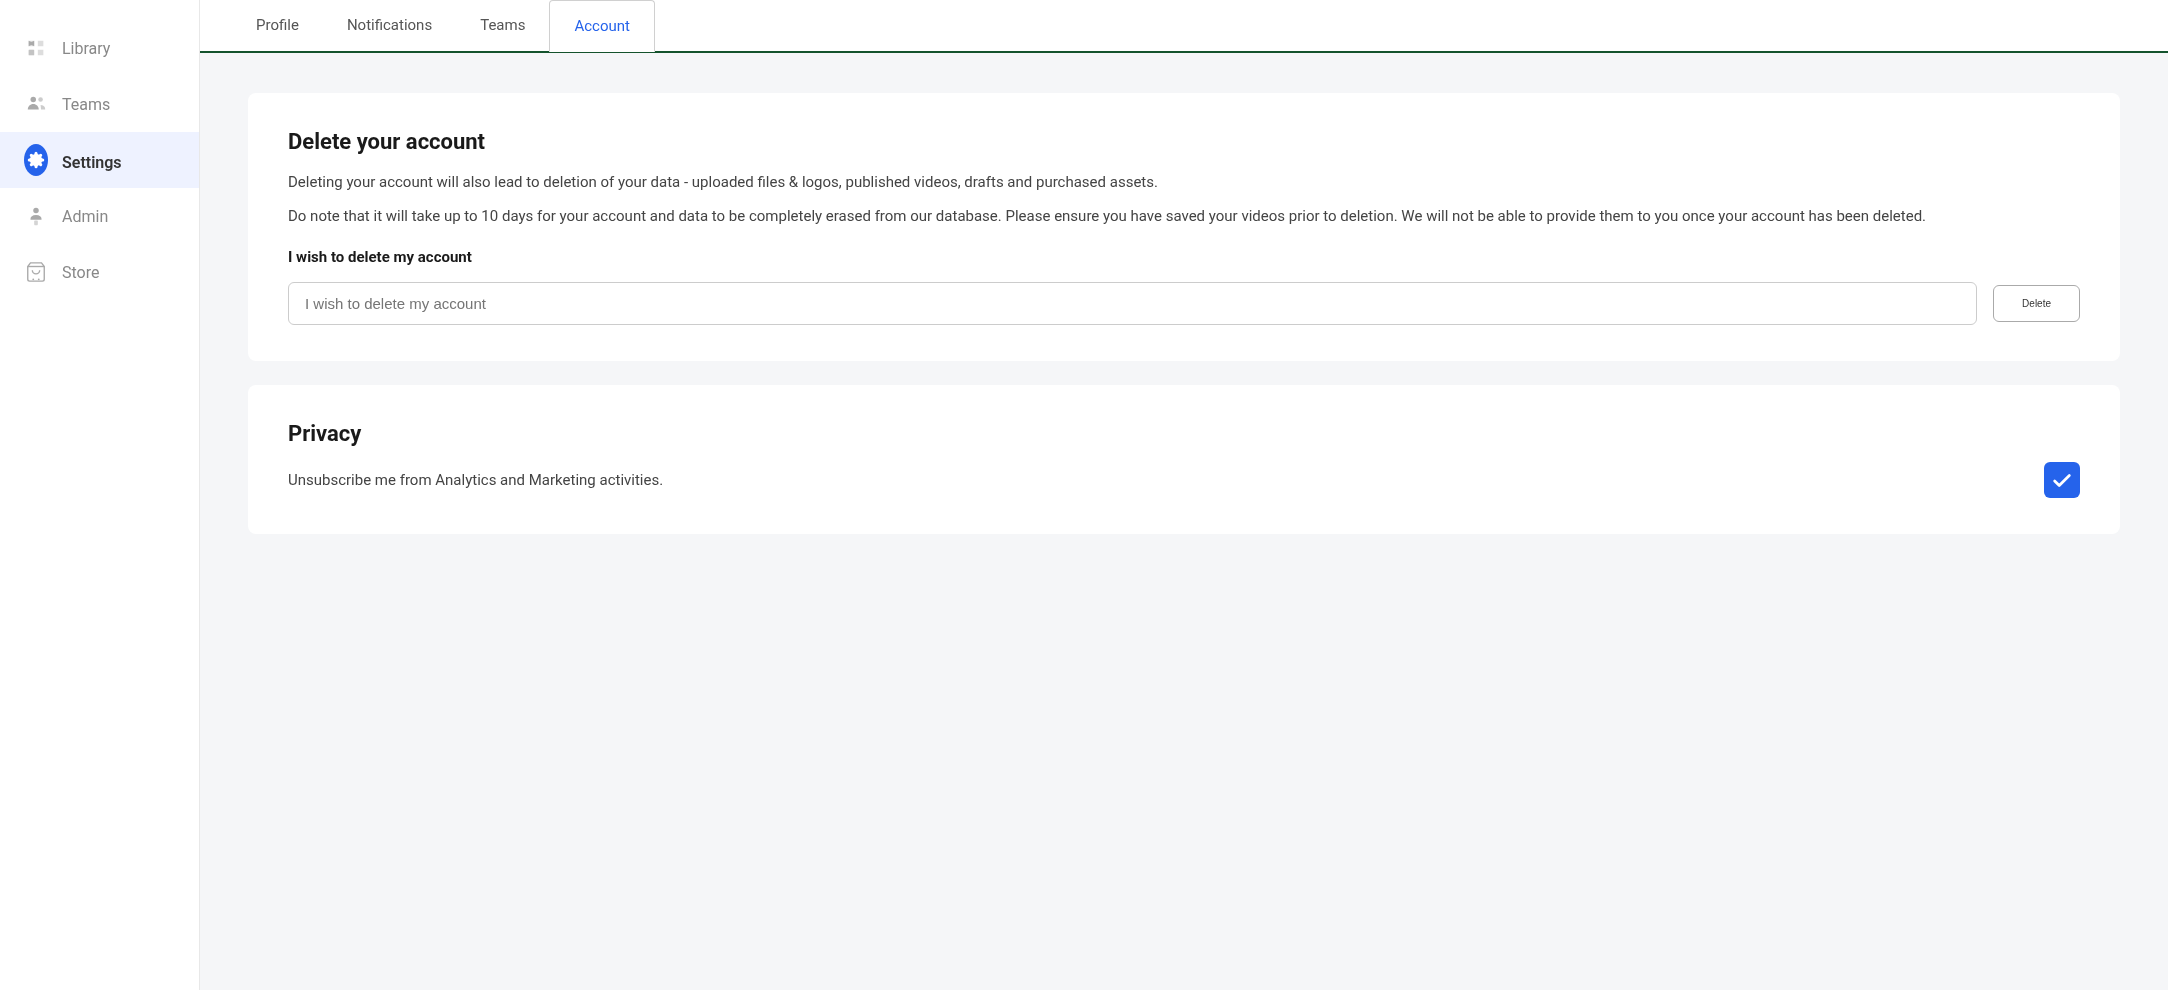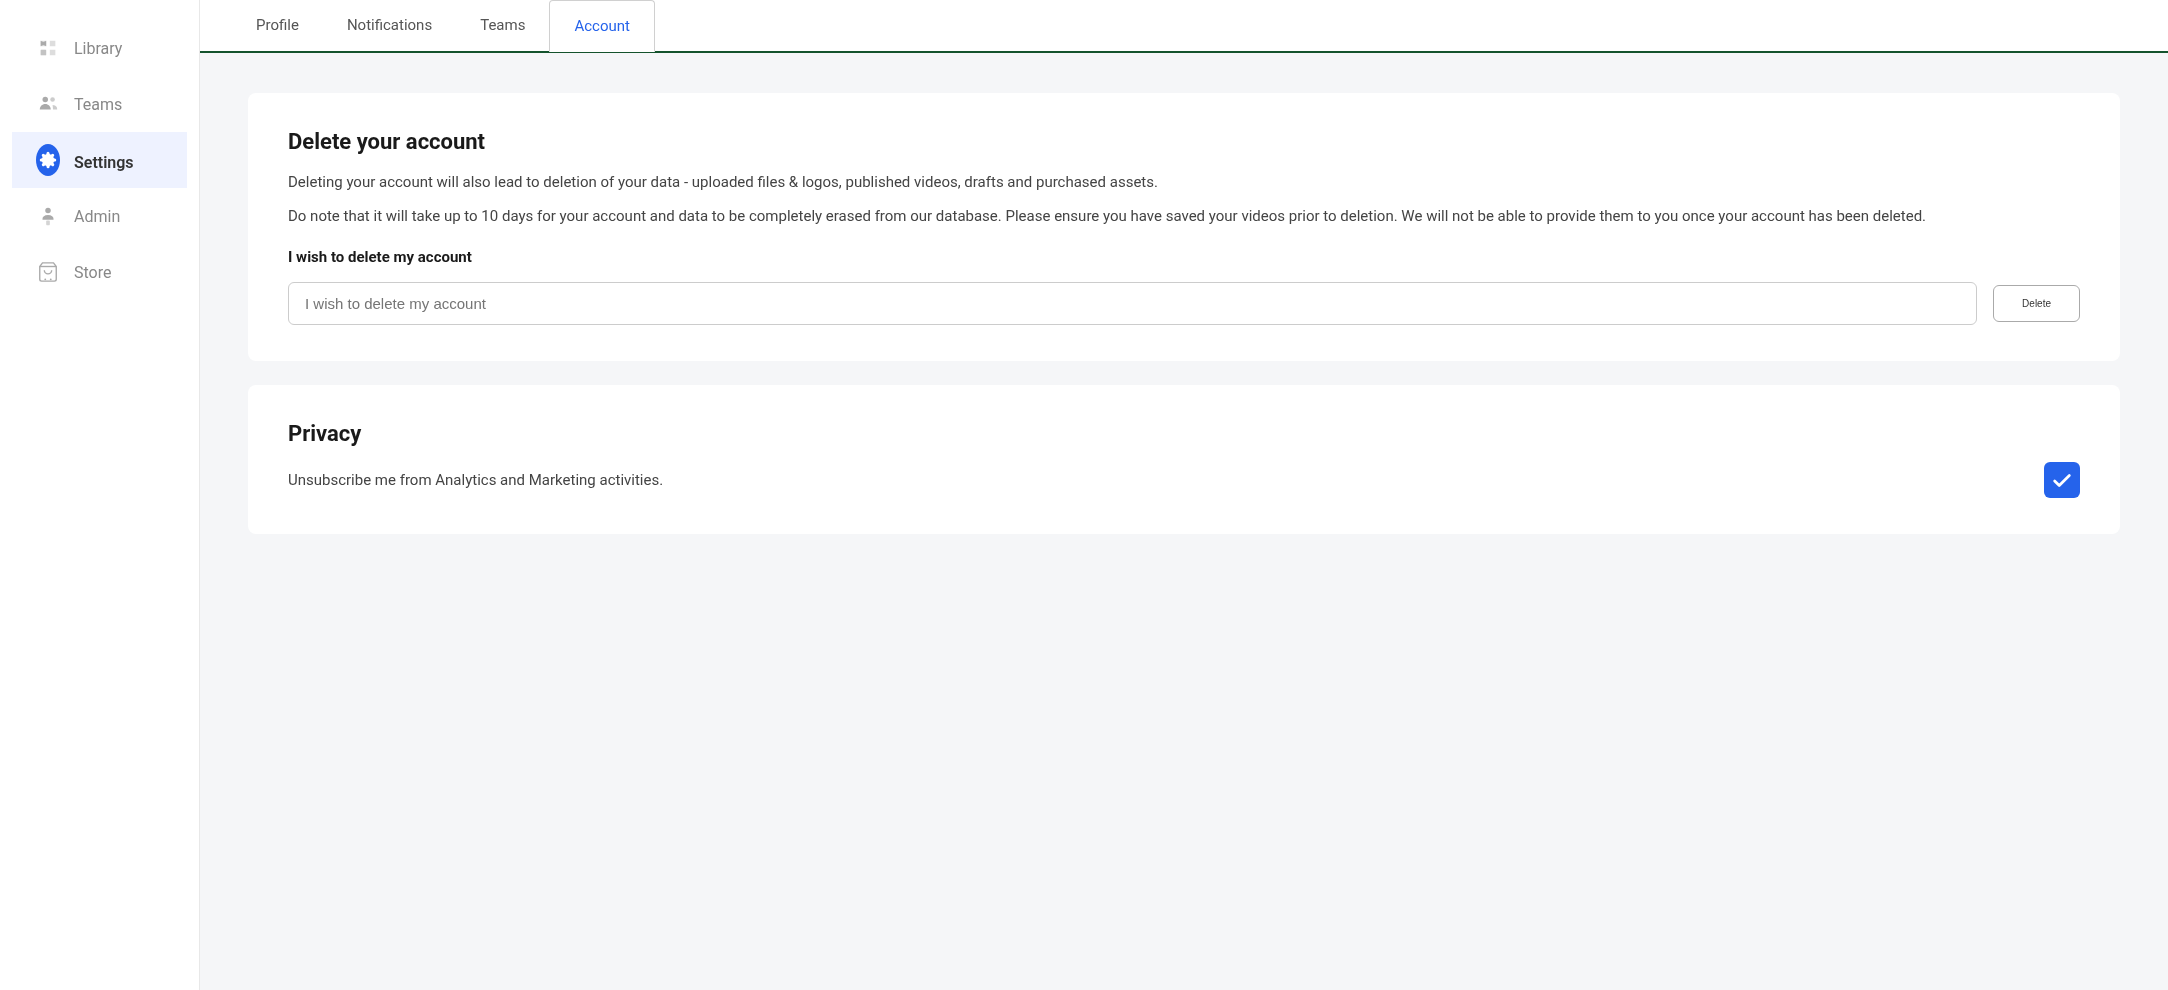--- a/index.html
+++ b/index.html
@@ -11,21 +11,21 @@
       overflow: hidden;
     }
 
     
     .sidebar {
       width: 200px;
       background: #fff;
       border-right: 1px solid #e8e8e8;
       display: flex;
       flex-direction: column;
-      padding: 20px 12px;
+      padding: 20px 0;
       flex-shrink: 0;
     }
     .sidebar-item {
       display: flex;
       align-items: center;
       gap: 14px;
       padding: 16px 24px;
       cursor: pointer;
       color: #888;
       font-size: 16px;

